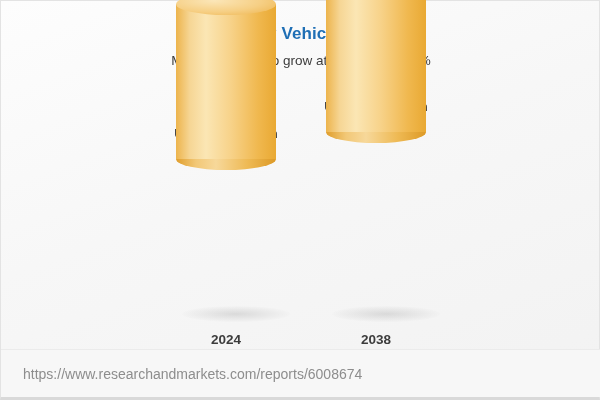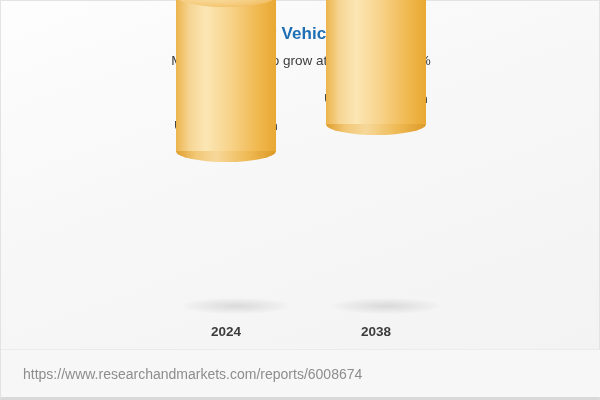--- a/index.html
+++ b/index.html
@@ -43,21 +43,21 @@
     width: 600px;
     text-align: center;
     font-size: 13.5px;
     color: #3c3c3c;
   }
 
   
   #plot {
     position: absolute;
     left: 0;
-    top: 0;
+    top: 8px;
     width: 600px;
     height: 345px;
   }
 
   .bar-group {
     position: absolute;
     bottom: 40px;
   }
 
   

